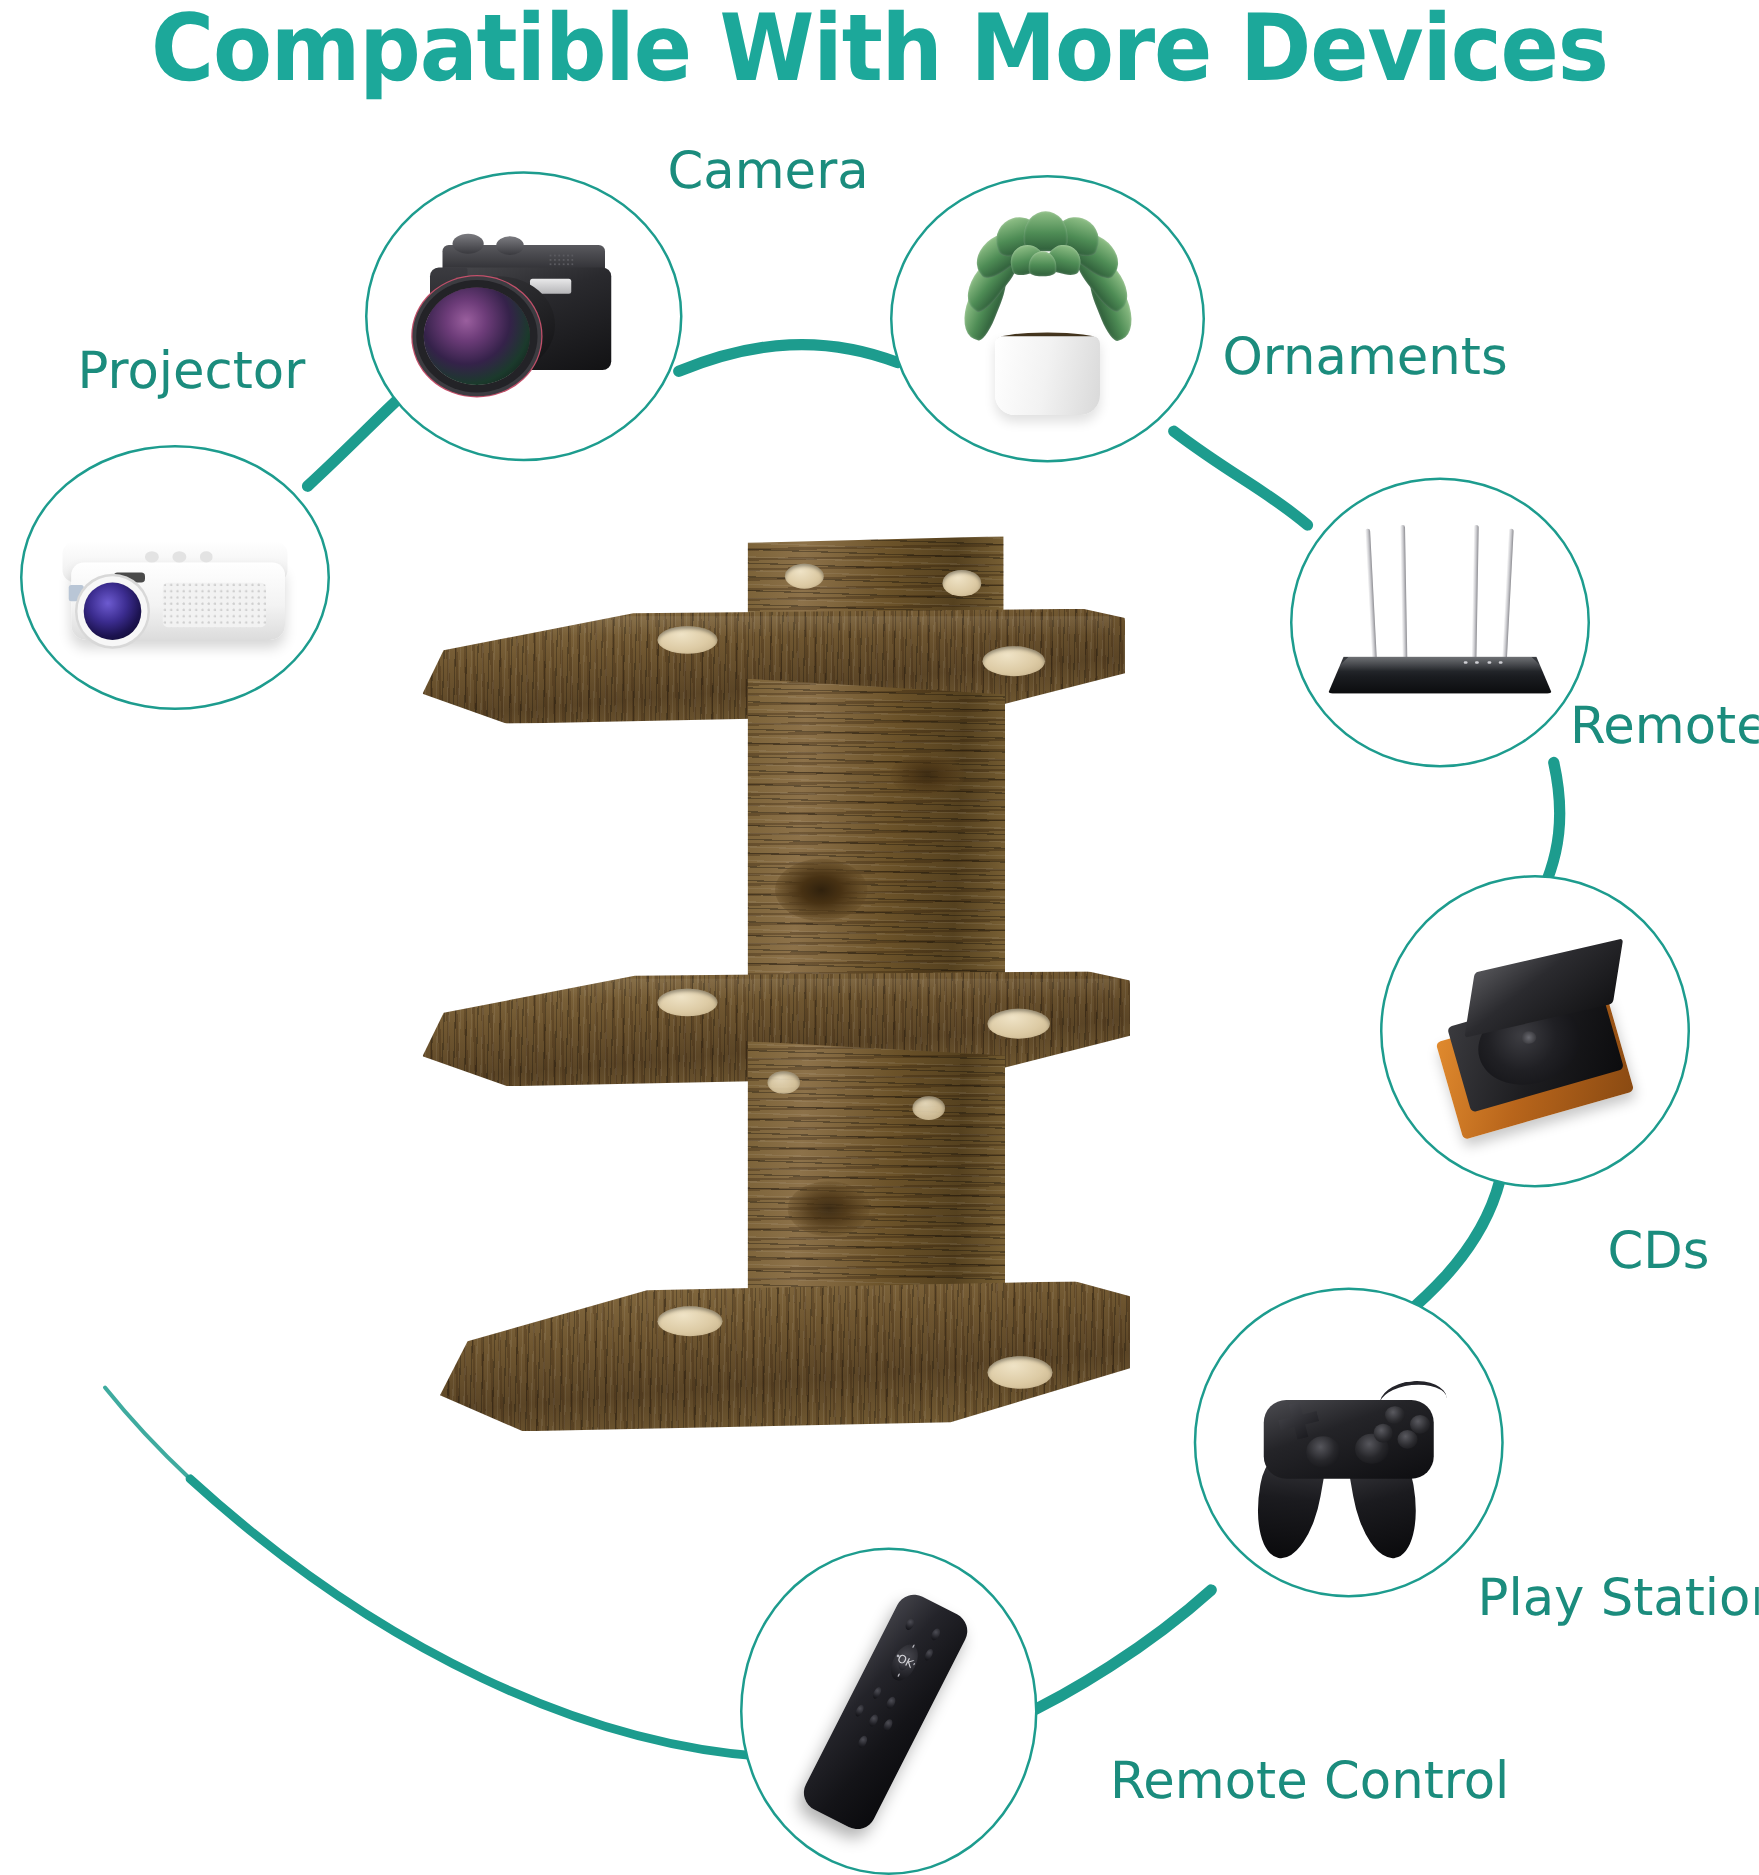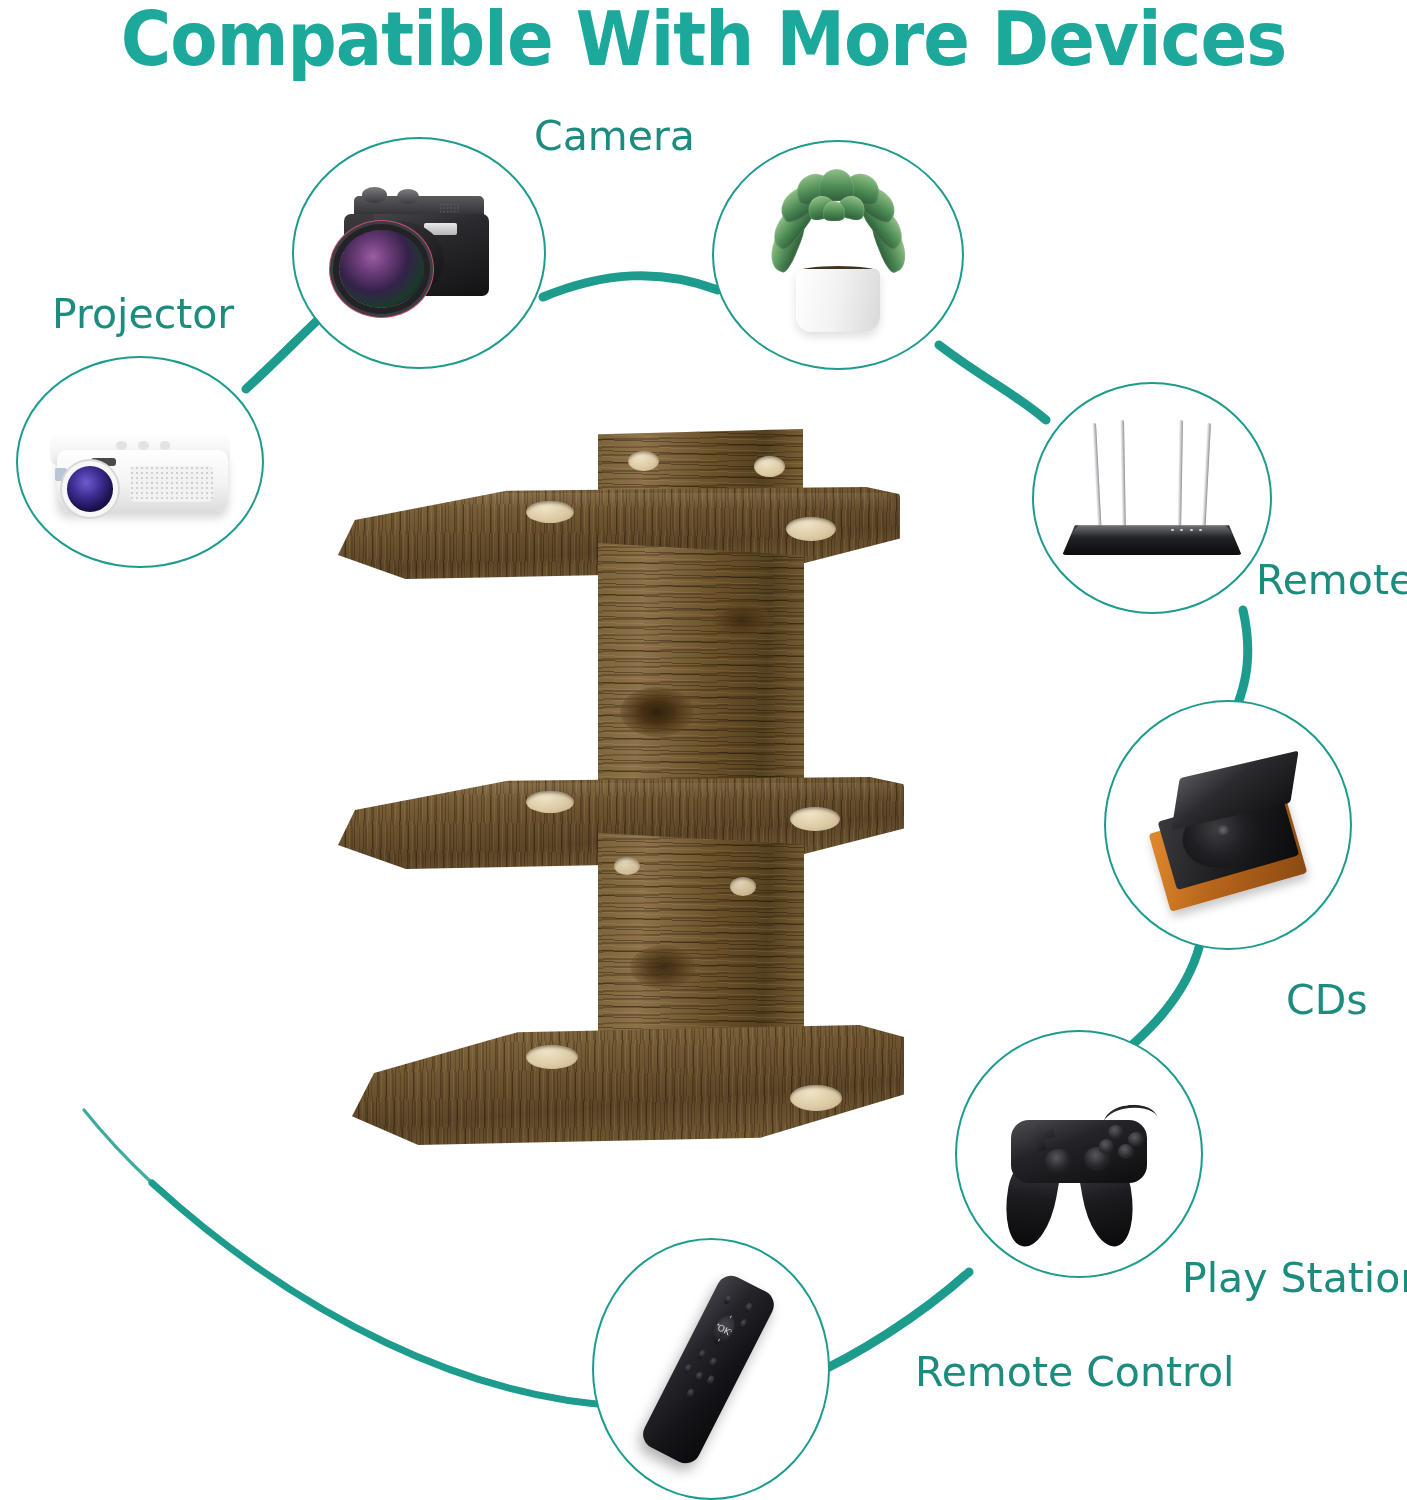--- a/index.html
+++ b/index.html
@@ -235,21 +235,21 @@
       <div class="proj-body"></div>
       <div class="proj-vent"></div>
       <div class="proj-slot"></div>
       <div class="proj-port"></div>
       <div class="proj-btn" style="left:40%;top:40%;"></div>
       <div class="proj-btn" style="left:49%;top:40%;"></div>
       <div class="proj-btn" style="left:58%;top:40%;"></div>
       <div class="proj-lens"></div>
     </div>
   </div>
-  <div class="lbl" style="left:52px;top:276px;margin-top:18px;">Projector</div>
+  <div class="lbl" style="left:62px;top:276px;">Projector</div>
 
   <div class="bubble" style="left:292px;top:137px;width:254px;height:232px;">
     <div class="art">
       <div class="cam-top"></div>
       <div class="cam-dial" style="left:27%;top:21%;width:10%;height:7%;"></div>
       <div class="cam-dial" style="left:41%;top:22%;width:9%;height:6.5%;"></div>
       <div class="cam-mic"></div>
       <div class="cam-body"></div>
       <div class="cam-grip"></div>
       <div class="cam-flash"></div>
@@ -270,20 +270,21 @@
       <div class="leaf" style="left:33%;top:14%;width:15%;height:13%;transform:rotate(-17deg);"></div>
       <div class="leaf" style="left:52%;top:14%;width:15%;height:13%;transform:rotate(17deg);"></div>
       <div class="leaf" style="left:42.5%;top:12%;width:14%;height:14%;"></div>
       <div class="leaf" style="left:38%;top:24%;width:11%;height:10%;transform:rotate(-14deg);"></div>
       <div class="leaf" style="left:50%;top:24%;width:11%;height:10%;transform:rotate(14deg);"></div>
       <div class="leaf" style="left:44%;top:26%;width:9%;height:9%;"></div>
       <div class="soil"></div>
       <div class="pot"></div>
     </div>
   </div>
+  <div class="lbl" style="left:978px;top:265px;">Ornaments</div>
 
   <div class="bubble" style="left:1032px;top:382px;width:240px;height:232px;">
     <div class="art">
       <div class="ant" style="left:26%;top:17%;height:50%;transform:rotate(-3deg);"></div>
       <div class="ant" style="left:37%;top:16%;height:51%;transform:rotate(-1deg);"></div>
       <div class="ant" style="left:61%;top:16%;height:51%;transform:rotate(1deg);"></div>
       <div class="ant" style="left:72%;top:17%;height:50%;transform:rotate(3deg);"></div>
       <div class="rt-base"></div>
       <div class="rt-gloss"></div>
       <div class="rt-led" style="left:58%;"></div>
@@ -336,15 +337,15 @@
         <div class="rm-dot" style="left:54%;top:26%;"></div>
         <div class="rm-b" style="left:24%;top:42%;"></div>
         <div class="rm-b" style="left:46%;top:43%;"></div>
         <div class="rm-b" style="left:14%;top:52%;"></div>
         <div class="rm-b" style="left:36%;top:53%;"></div>
         <div class="rm-b" style="left:56%;top:52%;"></div>
         <div class="rm-b" style="left:36%;top:63%;"></div>
       </div>
     </div>
   </div>
-  <div class="lbl" style="left:888px;top:1352px;margin-left:27px;">Remote Control</div>
+  <div class="lbl" style="left:888px;top:1404px;">Remote Control</div>
 
 </div>
 
 </body></html>

